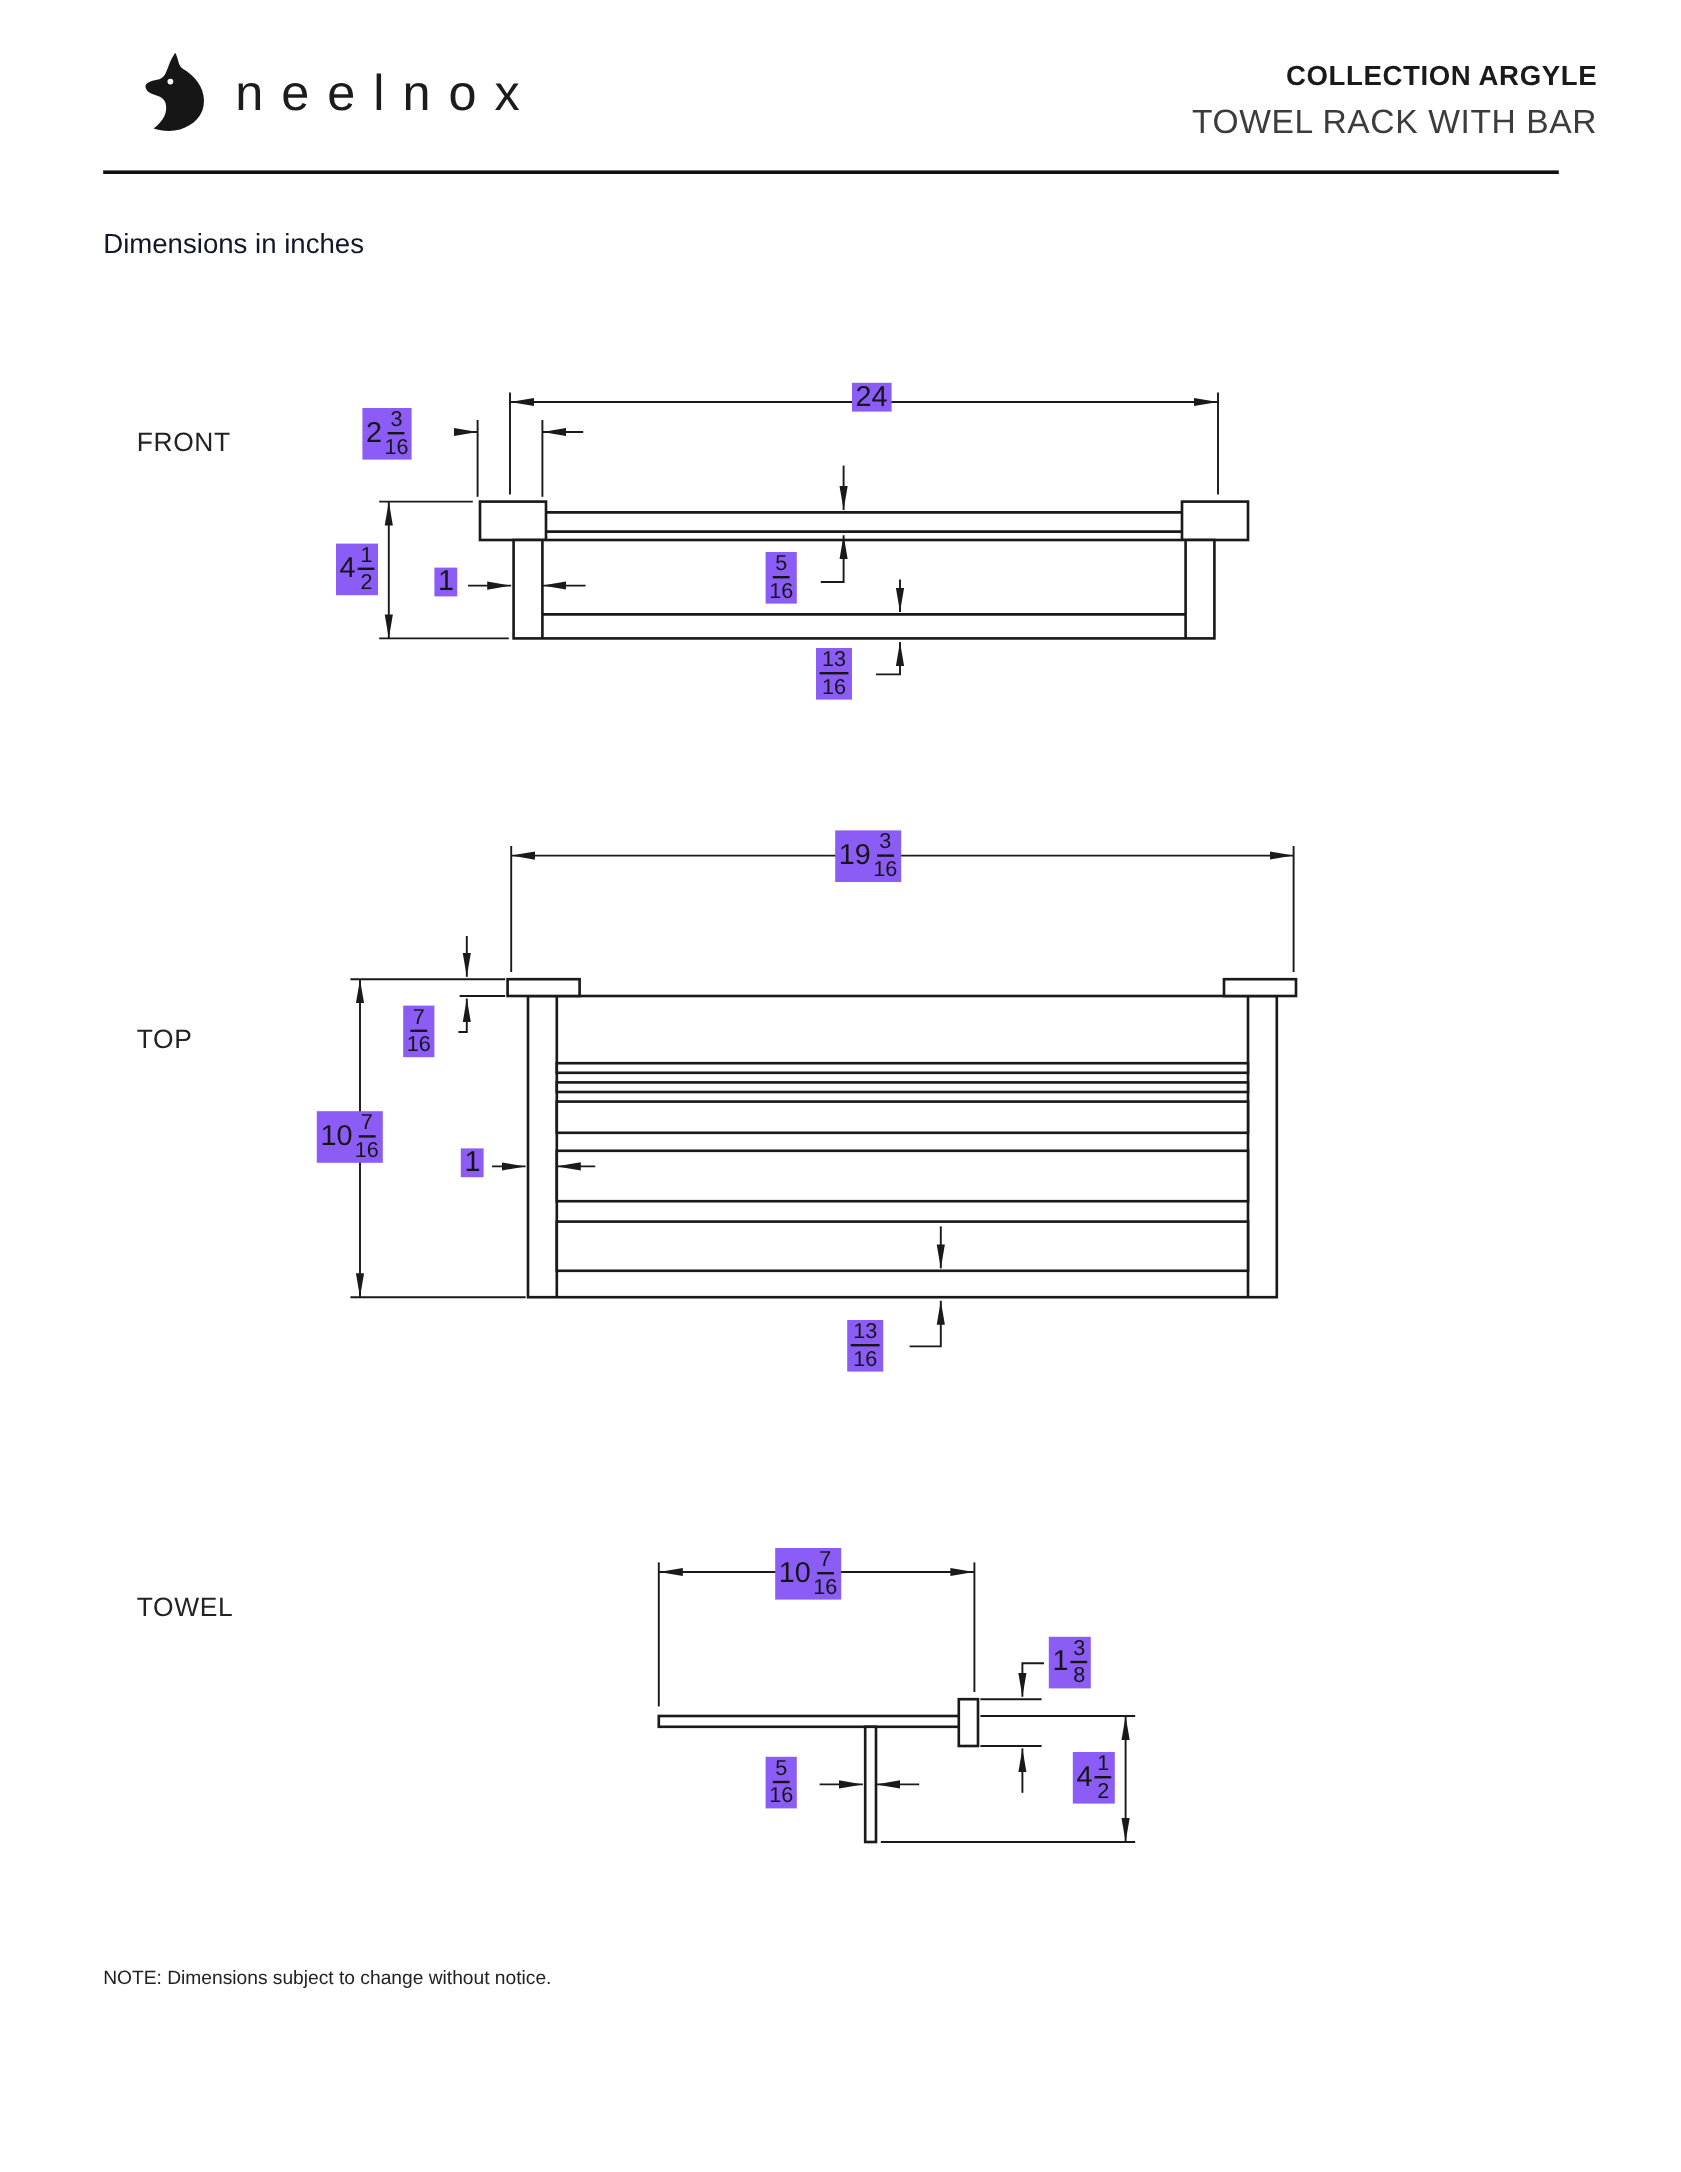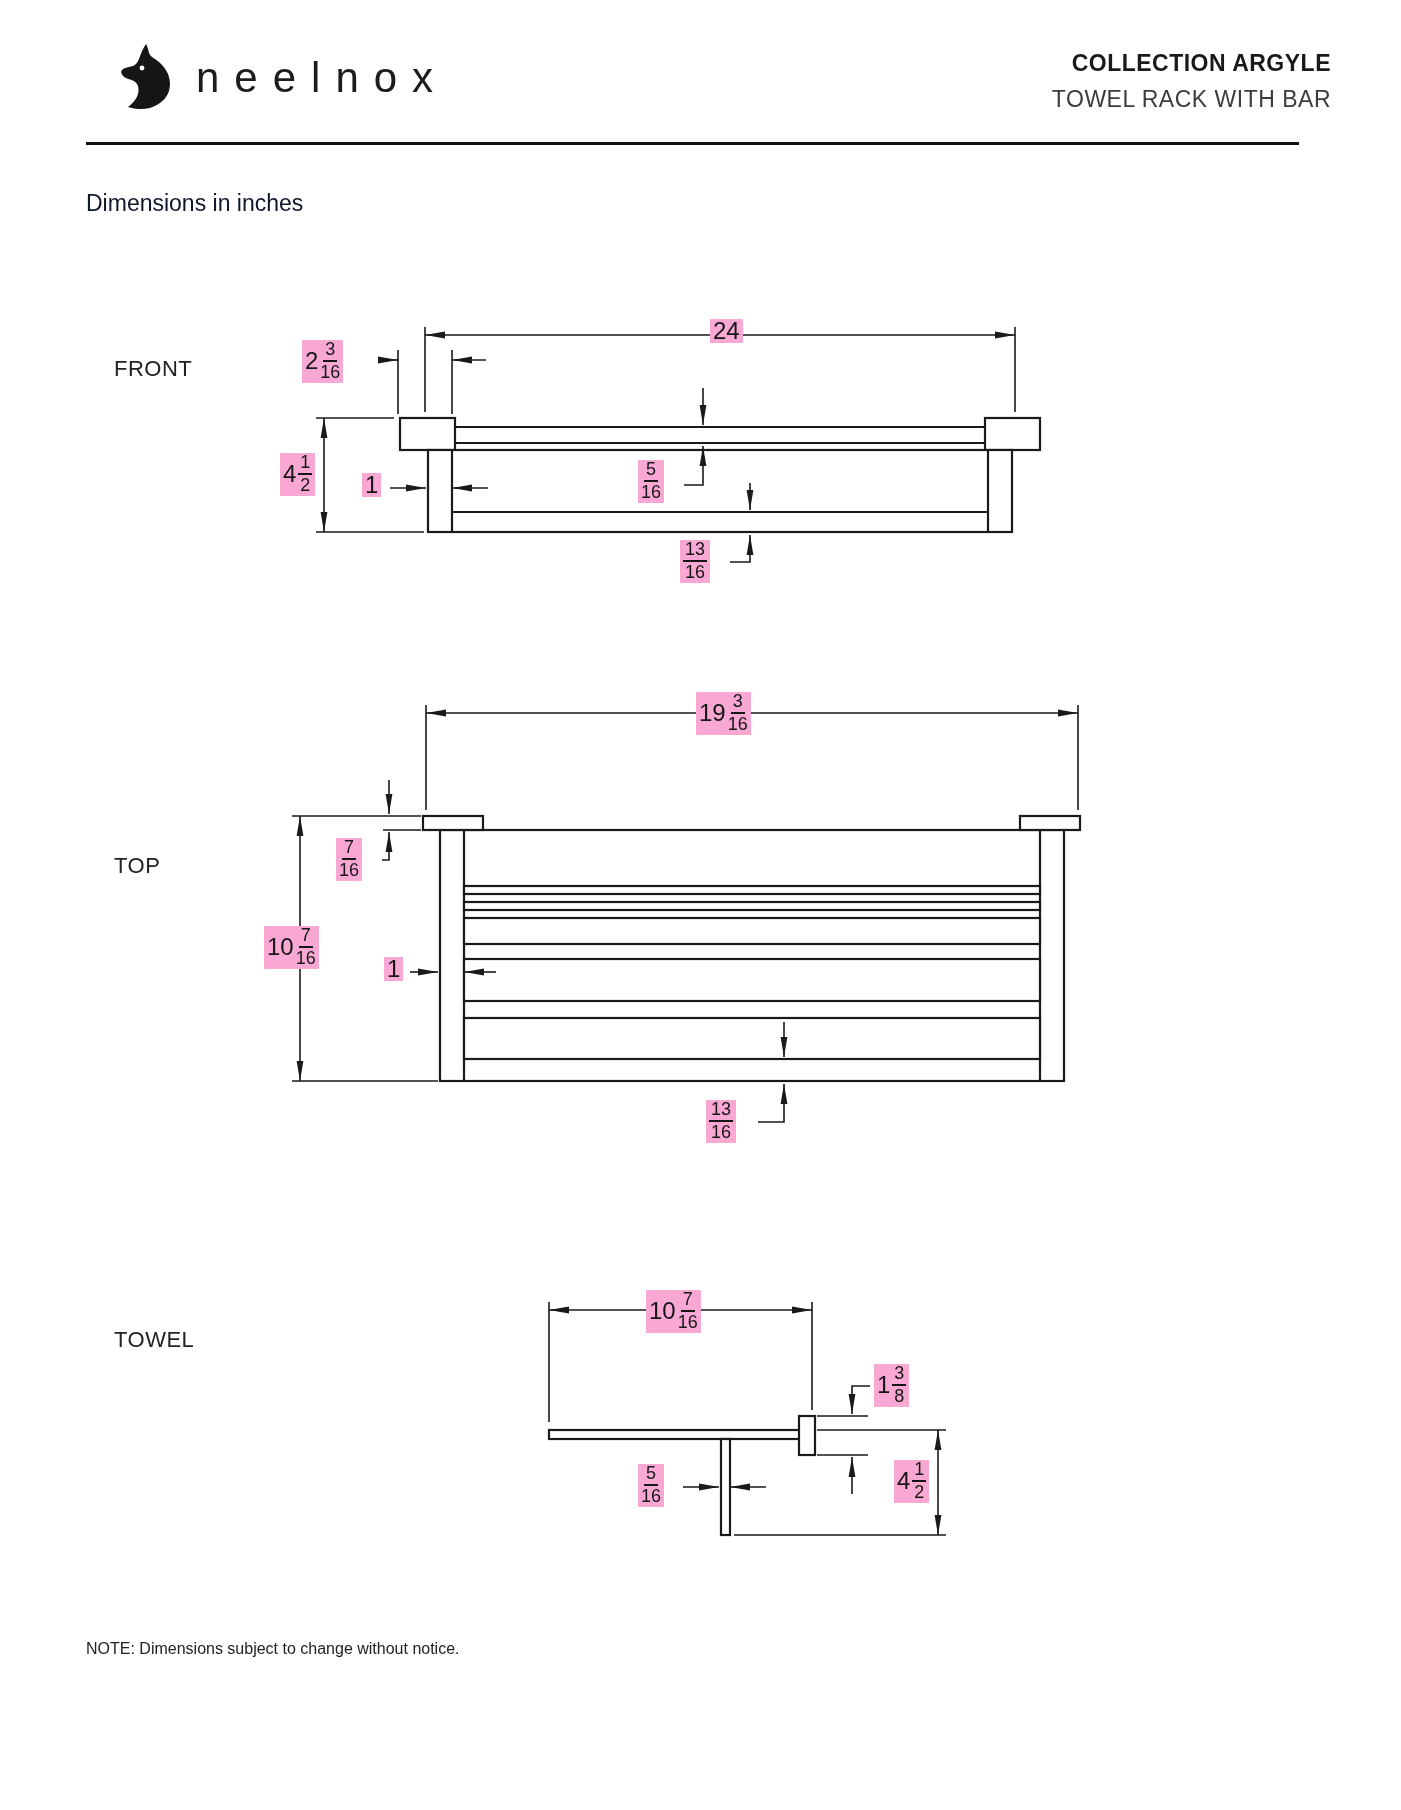--- a/index.html
+++ b/index.html
@@ -2,29 +2,29 @@
 <html><head>
 <meta charset="utf-8">
 <style>
   html,body{margin:0;padding:0;background:#fff;}
   body{width:1401px;height:1810px;position:relative;overflow:hidden;
        font-family:"Liberation Sans", sans-serif;color:#1a1a1a;}
   .abs{position:absolute;}
   
   .brand-text{position:absolute;left:196px;top:54px;font-size:42px;letter-spacing:15px;color:#1c1c1c;}
   .collection{position:absolute;right:102px;top:50px;font-size:23px;font-weight:700;letter-spacing:.5px;text-align:right;}
-  .product{position:absolute;right:102px;top:86px;font-size:23px;font-weight:400;letter-spacing:.5px;color:#3c3c3c;text-align:right;}
+  .product{position:absolute;right:102px;top:86px;font-size:28px;font-weight:400;letter-spacing:.5px;color:#3c3c3c;text-align:right;}
   .rule{position:absolute;left:86px;top:142px;width:1213px;height:3px;background:#111;}
   .units-note{position:absolute;left:86px;top:190px;font-size:23px;color:#0f172a;}
   .view-label{position:absolute;left:114px;font-size:22px;color:#222;letter-spacing:.5px;}
   
   .view{position:absolute;}
   .view svg{position:absolute;left:0;top:0;}
   
-  .dimlabel{position:absolute;display:flex;align-items:center;gap:2px;background:#f9a8d4;
+  .dimlabel{position:absolute;display:flex;align-items:center;gap:2px;background:#8b5cf6;
             padding:0 3px;font-size:24px;color:#161616;line-height:1;}
   .dimlabel .whole{font-size:24px;}
   .frac{display:inline-flex;flex-direction:column;align-items:center;font-size:18px;line-height:1.08;}
   .frac .num{border-bottom:2px solid #161616;padding:0 2px 1px 2px;}
   .frac .den{padding-top:1px;}
   
   .footnote{position:absolute;left:86px;top:1640px;font-size:16px;color:#222;}
   .footer{position:absolute;left:0;right:102px;top:1716px;font-size:20px;color:#222;text-align:right;}
 </style>
 </head>

